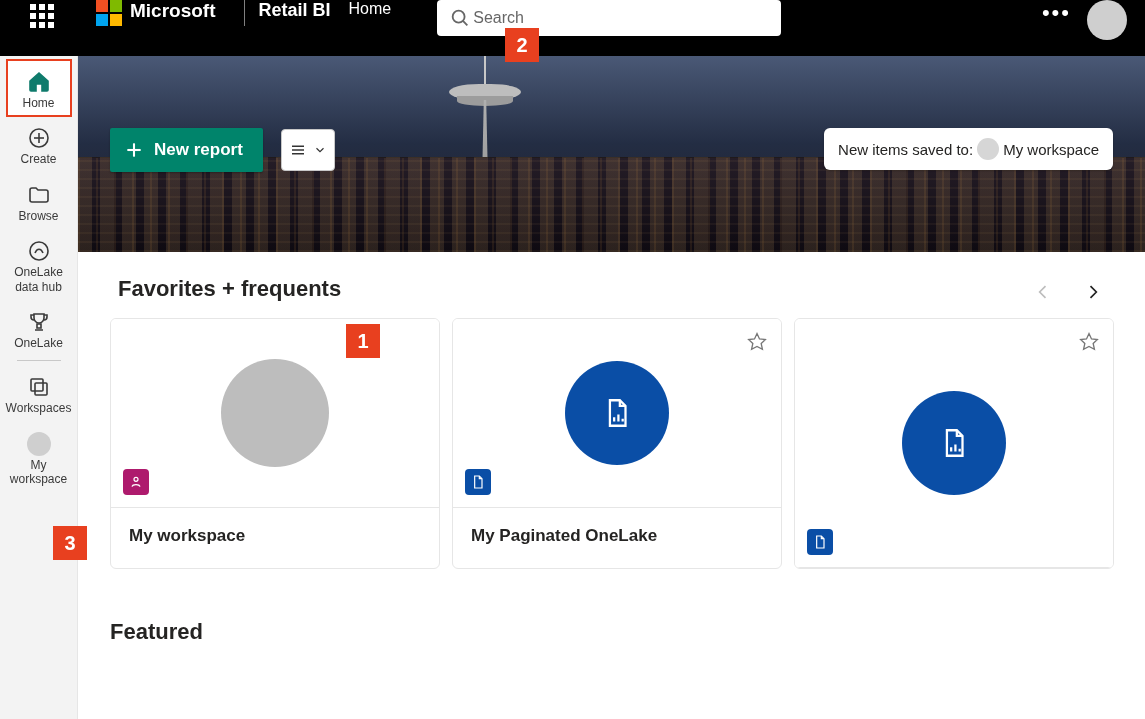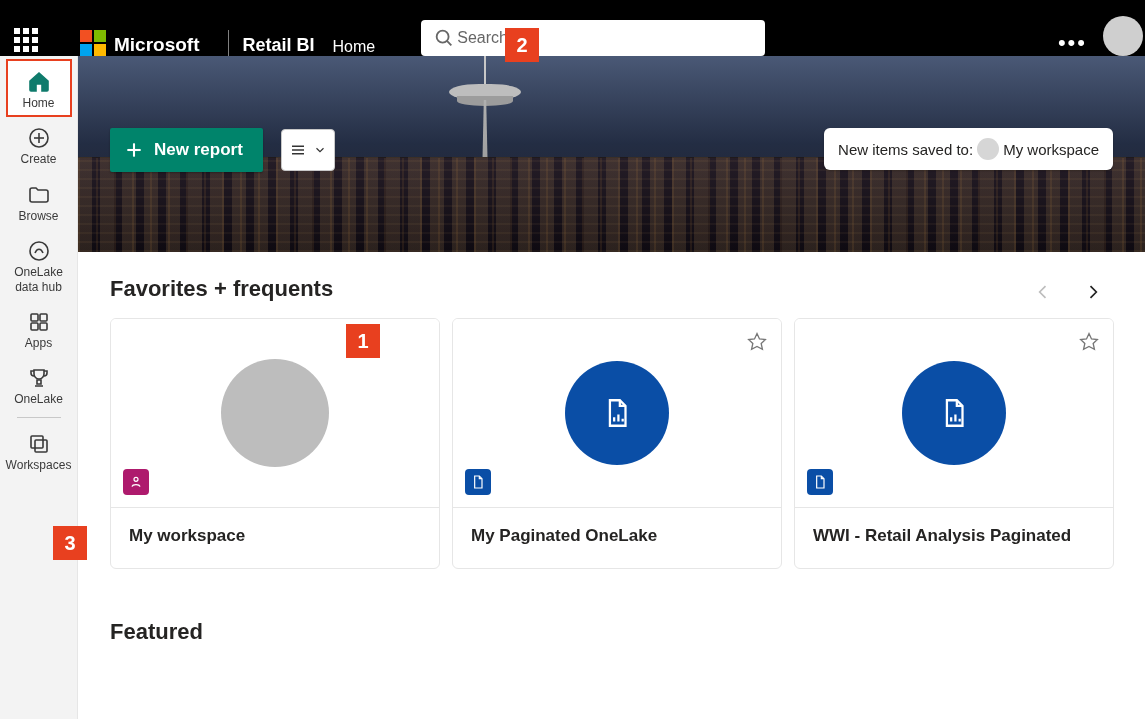--- a/index.html
+++ b/index.html
@@ -28,23 +28,23 @@
     height: 719px;
     overflow: hidden;
     position: relative;
   }
 
   
   .topbar {
     height: 56px;
     background: var(--black);
     display: flex;
-    align-items: flex-end;
+    align-items: flex-start;
     color: var(--white);
-    padding: 0 0;
+    padding: 0 16px;
   }
   .waffle {
     width: 32px; height: 32px;
     display: grid;
     grid-template-columns: repeat(3, 6px);
     grid-template-rows: repeat(3, 6px);
     gap: 3px;
     place-content: center;
     margin: 0 10px;
     cursor: pointer;
@@ -200,21 +200,21 @@
     position:absolute; right: 32px; top: 72px;
     background:#fff; height: 42px; border-radius: 6px;
     display:flex; align-items:center; padding: 0 14px; gap:4px;
     font-size: 15px;
     box-shadow: 0 1px 2px rgba(0,0,0,.3);
   }
   .saved-pill .dot { width:22px; height:22px; border-radius:50%; background:#d6d6d6; }
 
   
   .content { padding: 24px 32px 0; }
-  .section-title { font-size: 22px; font-weight:600; margin: 0 0 6px; }
+  .section-title { font-size: 22px; font-weight:600; margin: 0 8px 6px; }
   .row-header { display:flex; align-items:center; gap:30px; margin-bottom: 10px; }
   .pager { margin-left:auto; display:flex; gap:18px; padding-right:4px; }
   .pager button {
     background:none;border:none;cursor:pointer;width:32px;height:32px;
     display:flex;align-items:center;justify-content:center;color:#222;
   }
   .pager .disabled { color:#bdbdbd; cursor:default; }
 
   .cards { display:flex; gap:12px; }
   .card {
@@ -340,47 +340,43 @@
           <circle cx="12" cy="12" r="9"></circle>
           <path d="M8 14c2-5 6-5 8 0"></path>
         </svg>
       </div>
     <span style="white-space:pre-line">OneLake
 data hub</span>
   </div>
   <div class="nav-item">
     <div class="icon-slot">
         <svg viewBox="0 0 24 24">
-          <rect x="4" y="4" width="7" height="7" rx="1"></rect>
-          <rect x="13" y="4" width="7" height="7" rx="1"></rect>
-          <rect x="4" y="13" width="7" height="7" rx="1"></rect>
-          <rect x="13" y="13" width="7" height="7" rx="1"></rect>
-        </svg>
-      </div>
-    <span>Apps</span>
-  </div>
-  <div class="nav-item">
-    <div class="icon-slot">
-        <svg viewBox="0 0 24 24">
           <path d="M7 4h10v4a5 5 0 0 1-10 0z"></path>
           <path d="M7 5H4v2a3 3 0 0 0 3 3M17 5h3v2a3 3 0 0 1-3 3"></path>
           <path d="M10 14h4v4h-4zM8 20h8"></path>
         </svg>
       </div>
     <span>OneLake</span>
   </div>
   <div class="nav-sep"></div>
   <div class="nav-item">
     <div class="icon-slot">
         <svg viewBox="0 0 24 24">
           <rect x="4" y="4" width="12" height="12" rx="1"></rect>
           <rect x="8" y="8" width="12" height="12" rx="1"></rect>
         </svg>
       </div>
     <span>Workspaces</span>
+  </div>
+  <div class="nav-item">
+    <div class="icon-slot">
+        <div class="pseudo-icon" style="border-radius:50%;background:#cfcfcf;border:none;"></div>
+      </div>
+    <span style="white-space:pre-line">My
+workspace</span>
   </div>
 </nav>
 
 <div class="main">
 
   <div class="hero">
     <div class="hero-sky"></div>
     <div class="needle">
       <div class="mast"></div>
         <div class="saucer"></div>
@@ -485,21 +481,20 @@
                 <path d="M10 18v-3M13 18v-5M16 18v-2"></path>
               </svg>
           </div>
           <div class="type-badge" style="background:var(--pbi-blue);">
             <svg viewBox="0 0 24 24" width="16" height="16" stroke="#fff" fill="none" stroke-width="1.8">
                 <path d="M7 3h7l4 4v14H7z"></path>
                 <path d="M14 3v4h4"></path>
               </svg>
           </div>
         </div>
-        <div class="title">WWI - Retail Analysis Paginated</div>
       </div>
     </div>
 
     <h2 class="featured-title">Featured</h2>
   </div>
 </div>
 
 <div class="callout" style="left:346px; top:324px;">1</div>
 <div class="callout" style="left:505px; top:28px;">2</div>
 <div class="callout" style="left:53px; top:526px;">3</div>

